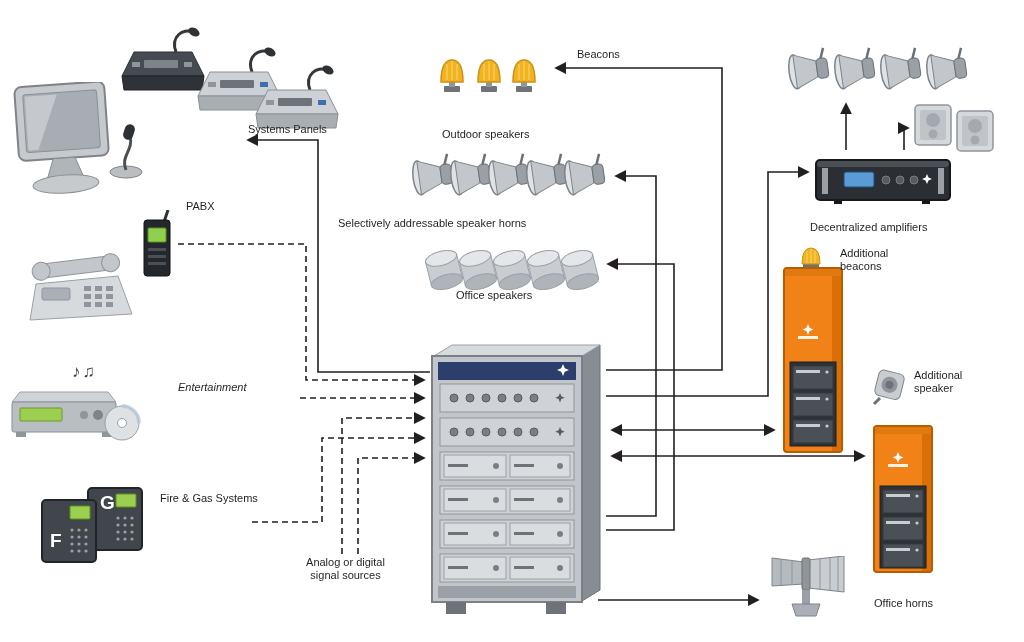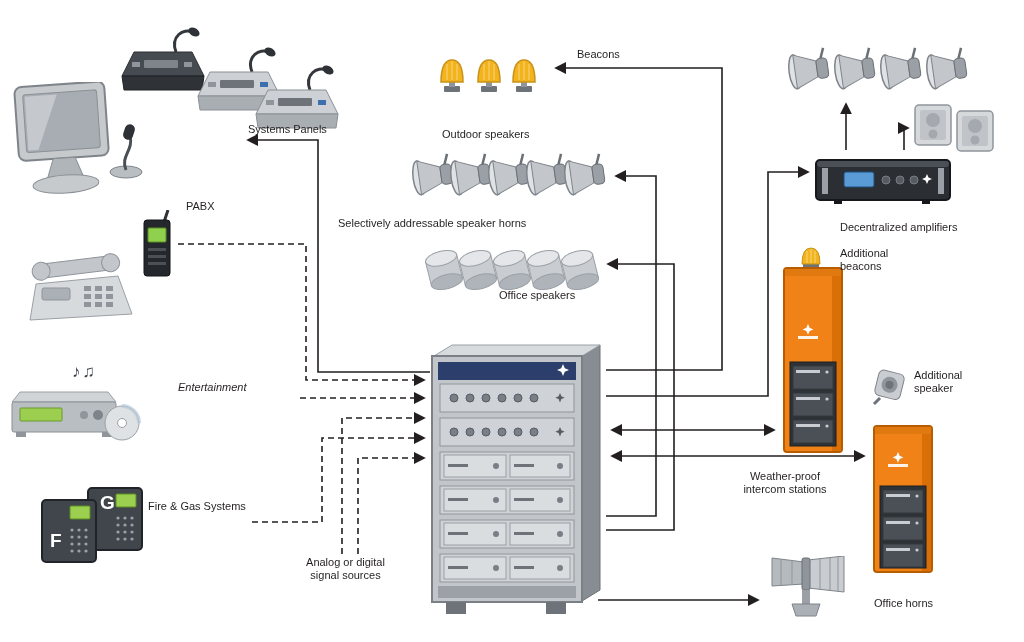--- a/index.html
+++ b/index.html
@@ -548,29 +548,27 @@
       <line x1="17" y1="3" x2="17" y2="30" stroke="#8f959b"></line>
       <rect x="38" y="2" width="8" height="32" rx="2" fill="#8f959b" stroke="#6b7075"></rect>
       <rect x="38" y="34" width="8" height="14" fill="#9aa0a6"></rect>
       <polygon points="28,48 56,48 52,60 32,60" fill="#aab0b5" stroke="#7e848a"></polygon>
     </svg>
   </div>
 
   <div class="label" style="left:248px;top:123px;">Systems Panels</div>
   <div class="label" style="left:186px;top:200px;">PABX</div>
   <div class="label" style="left:178px;top:381px;font-style:italic;">Entertainment</div>
-  <div class="label" style="left:148px;top:492px;margin-top:8px;">Fire &amp; Gas Systems</div>
+  <div class="label" style="left:160px;top:492px;">Fire &amp; Gas Systems</div>
   <div class="label center" style="left:268px;top:556px;width:155px;">Analog or digital
 signal sources</div>
   <div class="label" style="left:577px;top:48px;">Beacons</div>
   <div class="label" style="left:442px;top:128px;text-align:right;">Outdoor speakers</div>
   <div class="label" style="left:338px;top:217px;">Selectively addressable speaker horns</div>
-  <div class="label" style="left:456px;top:289px;margin-left:43px;">Office speakers</div>
-  <div class="label" style="left:810px;top:221px;margin-left:30px;">Decentralized amplifiers</div>
+  <div class="label" style="left:456px;top:289px;">Office speakers</div>
+  <div class="label" style="left:810px;top:221px;">Decentralized amplifiers</div>
   <div class="label" style="left:840px;top:247px;">Additional
 beacons</div>
   <div class="label" style="left:914px;top:369px;">Additional
 speaker</div>
-  <div class="label center" style="left:706px;top:470px;width:158px;">Weather-proof
-intercom stations</div>
   <div class="label" style="left:874px;top:597px;">Office horns</div>
 
 </div>
 
 </body></html>

